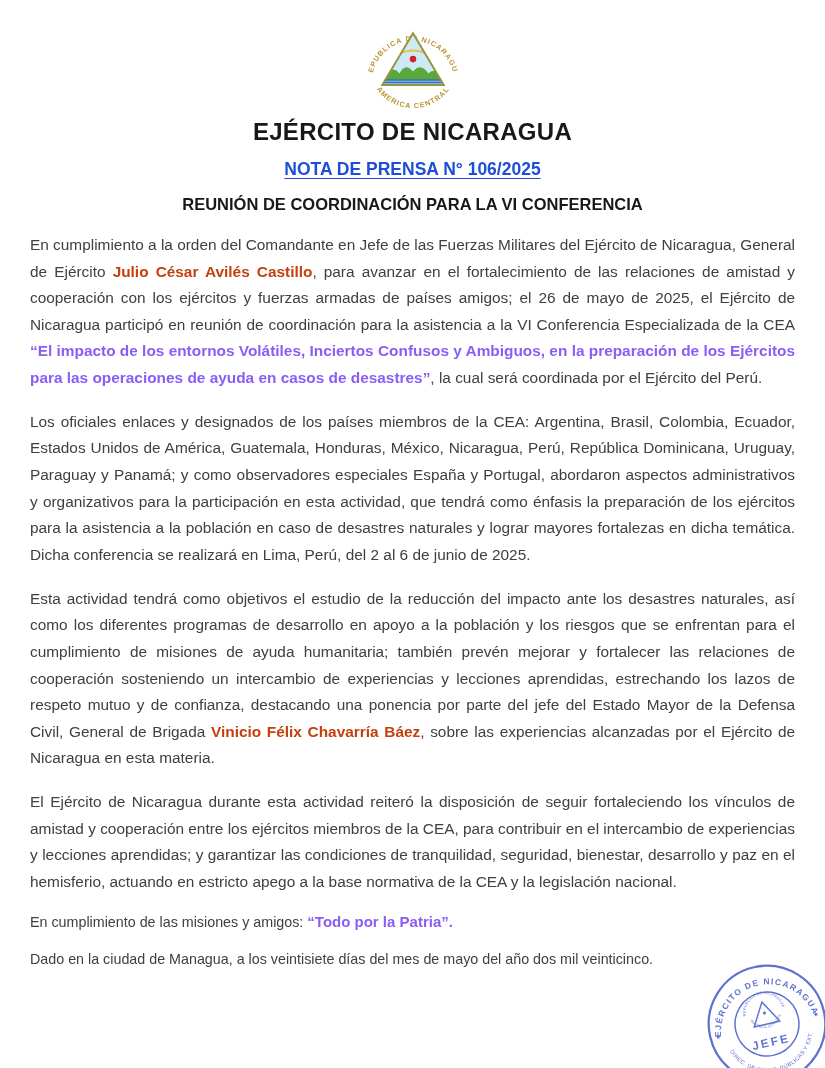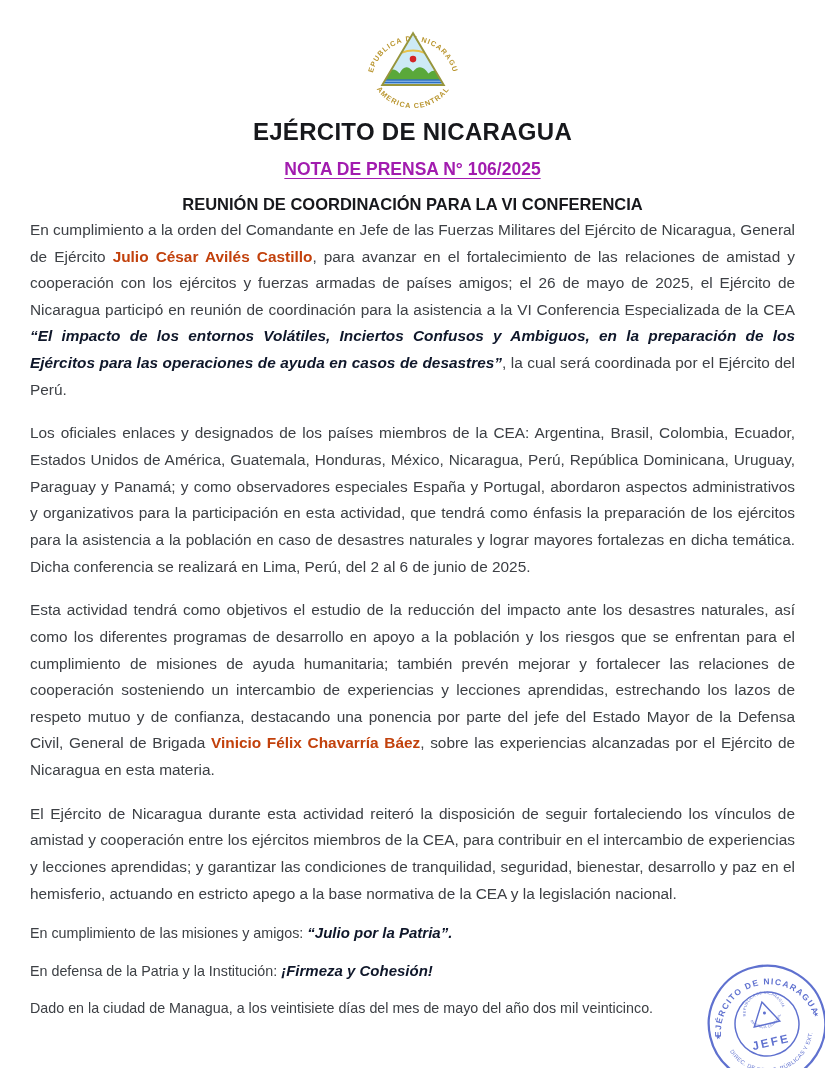--- a/index.html
+++ b/index.html
@@ -21,42 +21,43 @@
     font-size: 24px;
     font-weight: bold;
     color: #17181c;
     margin-top: 2px;
     letter-spacing: 0.3px;
   }
   .press-no {
     text-align: center;
     font-size: 17.5px;
     font-weight: bold;
-    color: #a21caf;
+    color: #1d4ed8;
     text-decoration: underline;
     text-underline-offset: 3px;
     margin-top: 13px;
   }
   .heading {
     text-align: center;
     font-size: 16.5px;
     font-weight: bold;
     color: #17181c;
     line-height: 1.45;
     margin-top: 13px;
+    margin-bottom: 15px;
   }
   p.body-par {
     text-align: justify;
     font-size: 15.4px;
     line-height: 1.73;
     color: #3d4045;
     margin-bottom: 17px;
   }
   .b  { font-weight: bold; color: #c2410c; }
-  .bi { font-weight: bold; font-style: italic; color: #0f172a; }
+  .bi { font-weight: bold; color: #8b5cf6; }
   .closing {
     font-size: 14.3px;
     color: #3d4045;
     margin-bottom: 21px;
   }
   .closing .bi { font-size: 15px; }
   .seal {
     position: absolute;
     right: -4px;
     bottom: -18px;
@@ -107,23 +108,22 @@
     </div>
 
     <p class="body-par"><span>En cumplimiento a la orden del Comandante en Jefe de las Fuerzas Militares del Ejército de Nicaragua, General de Ejército </span><span class="b">Julio César Avilés Castillo</span><span>, para avanzar en el fortalecimiento de las relaciones de amistad y cooperación con los ejércitos y fuerzas armadas de países amigos; el 26 de mayo de 2025, el Ejército de Nicaragua participó en reunión de coordinación para la asistencia a la VI Conferencia Especializada de la CEA </span><span class="bi">“El impacto de los entornos Volátiles, Inciertos Confusos y Ambiguos, en la preparación de los Ejércitos para las operaciones de ayuda en casos de desastres”</span><span>, la cual será coordinada por el Ejército del Perú.</span></p>
 
     <p class="body-par">Los oficiales enlaces y designados de los países miembros de la CEA: Argentina, Brasil, Colombia, Ecuador, Estados Unidos de América, Guatemala, Honduras, México, Nicaragua, Perú, República Dominicana, Uruguay, Paraguay y Panamá; y como observadores especiales España y Portugal, abordaron aspectos administrativos y organizativos para la participación en esta actividad, que tendrá como énfasis la preparación de los ejércitos para la asistencia a la población en caso de desastres naturales y lograr mayores fortalezas en dicha temática. Dicha conferencia se realizará en Lima, Perú, del 2 al 6 de junio de 2025.</p>
 
     <p class="body-par"><span>Esta actividad tendrá como objetivos el estudio de la reducción del impacto ante los desastres naturales, así como los diferentes programas de desarrollo en apoyo a la población y los riesgos que se enfrentan para el cumplimiento de misiones de ayuda humanitaria; también prevén mejorar y fortalecer las relaciones de cooperación sosteniendo un intercambio de experiencias y lecciones aprendidas, estrechando los lazos de respeto mutuo y de confianza, destacando una ponencia por parte del jefe del Estado Mayor de la Defensa Civil, General de Brigada </span><span class="b">Vinicio Félix Chavarría Báez</span><span>, sobre las experiencias alcanzadas por el Ejército de Nicaragua en esta materia.</span></p>
 
     <p class="body-par">El Ejército de Nicaragua durante esta actividad reiteró la disposición de seguir fortaleciendo los vínculos de amistad y cooperación entre los ejércitos miembros de la CEA, para contribuir en el intercambio de experiencias y lecciones aprendidas; y garantizar las condiciones de tranquilidad, seguridad, bienestar, desarrollo y paz en el hemisferio, actuando en estricto apego a la base normativa de la CEA y la legislación nacional.</p>
 
-    <div class="closing"><span>En cumplimiento de las misiones y amigos: </span><span class="bi">“Julio por la Patria”.</span></div>
+    <div class="closing"><span>En cumplimiento de las misiones y amigos: </span><span class="bi">“Todo por la Patria”.</span></div>
 
-    <div class="closing"><span>En defensa de la Patria y la Institución: </span><span class="bi">¡Firmeza y Cohesión!</span></div>
 
     <div class="closing">Dado en la ciudad de Managua, a los veintisiete días del mes de mayo del año dos mil veinticinco.</div>
 
   </div>
 
   <svg class="seal" width="124" height="124" viewBox="0 0 132 132" xmlns="http://www.w3.org/2000/svg">
     <defs>
       <path id="sealArcTop" d="M 15,75 A 51,51 0 1 1 117,75"></path>
       <path id="sealArcBottom" d="M 19,79 A 48,48 0 0 0 113,79"></path>
       <path id="sealInnerTop" d="M 47,60 A 20,20 0 1 1 85,60"></path>

